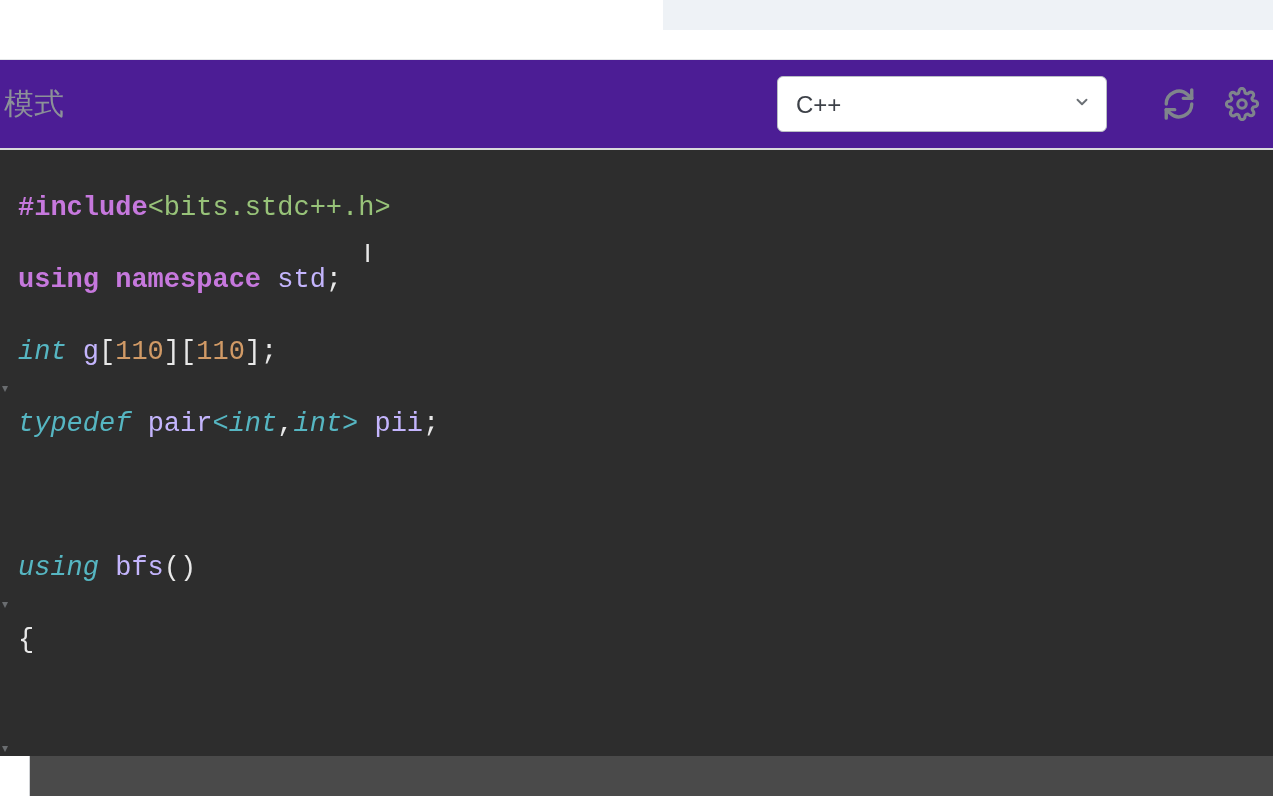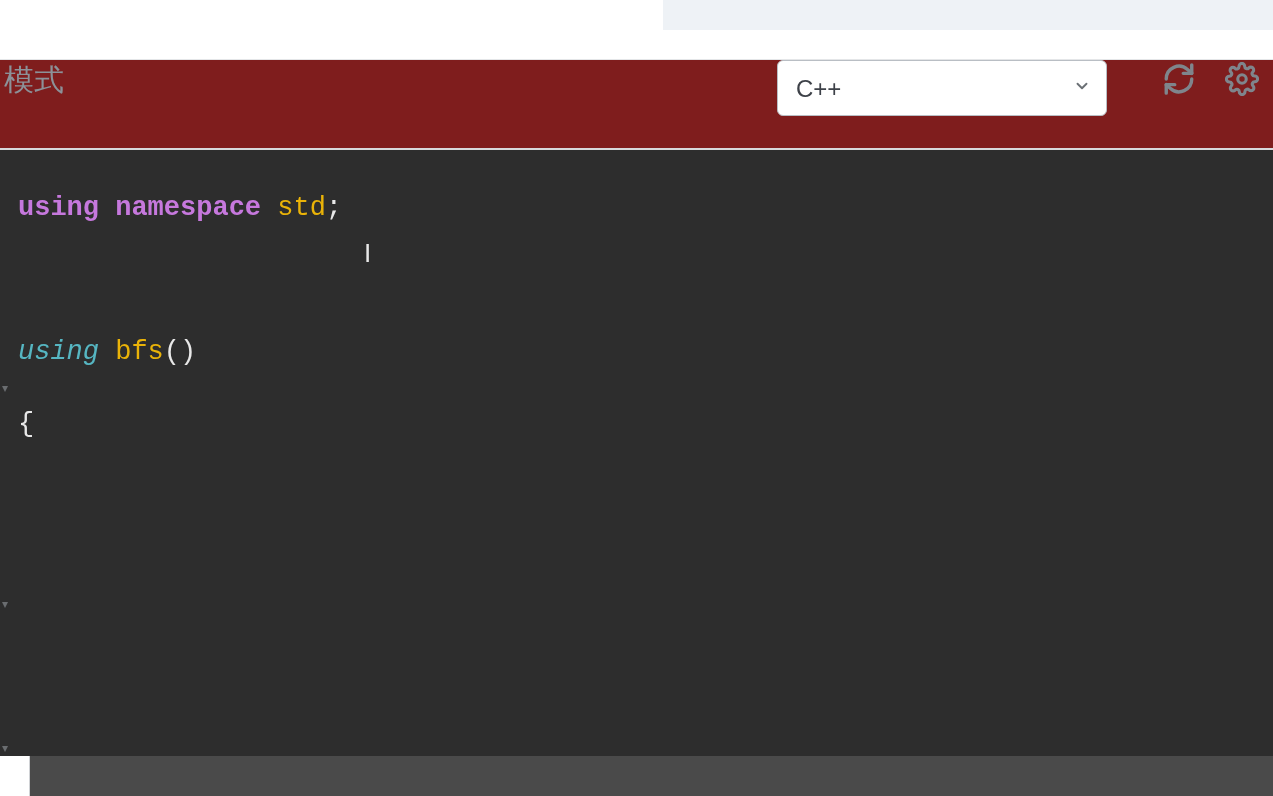--- a/index.html
+++ b/index.html
@@ -13,23 +13,23 @@
   }
   .topbar-right-panel {
     position: absolute;
     right: 0; top: 0;
     width: 610px; height: 30px;
     background: #eef2f6;
   }
 
   .toolbar {
     display: flex;
-    align-items: flex-start;
+    align-items: center;
     height: 90px;
-    background: #7f1d1d;
+    background: #4c1d95;
     border-bottom: 2px solid #d8dadc;
     padding: 0 12px 0 0;
     gap: 11px;
   }
   .toolbar-label {
     color: #8c9198;
     font-size: 30px;
     padding-left: 4px;
     flex: 0 0 auto;
   }
@@ -94,21 +94,21 @@
     color: #e8e8e8;
     font-size: 26px;
     pointer-events: none;
   }              
   .tk-kw-b  { color: #c678dd; font-weight: 600; }
   .tk-type  { color: #56b6c2; font-style: italic; } 
   .tk-inc   { color: #98c379; }              
   .tk-num   { color: #d19a66; }              
   .tk-op    { color: #56b6c2; }              
   .tk-punc  { color: #e8e8e8; }
-  .tk-id    { color: #eab308; }
+  .tk-id    { color: #c4b5fd; }
   .tk-pre   { color: #c678dd; font-weight: 600; } 
 
   .bottom-bar {
     height: 40px;
     display: flex;
   }
   .bottom-left {
     width: 30px;
     background: #fff;
     border-right: 1px solid #d0d2d5;
@@ -157,21 +157,24 @@
 <div class="editor-area">
   <div class="gutter">
     <span class="fold-marker" style="top:232px">▾</span>
     <span class="fold-marker" style="top:448px">▾</span>
     <span class="fold-marker" style="top:592px">▾</span>
   </div>
 
   <span class="text-cursor-indicator" style="left:364px; top:88px;">I</span>
 
   <div class="code">
+<span class="line"><span class="tk-pre">#include</span><span class="tk-inc">&lt;bits.stdc++.h&gt;</span></span>
 <span class="line"><span class="tk-kw-b">using</span> <span class="tk-kw-b">namespace</span> <span class="tk-id">std</span><span class="tk-punc">;</span></span>
+<span class="line"><span class="tk-type">int</span> <span class="tk-id">g</span><span class="tk-punc">[</span><span class="tk-num">110</span><span class="tk-punc">]</span><span class="tk-punc">[</span><span class="tk-num">110</span><span class="tk-punc">]</span><span class="tk-punc">;</span></span>
+<span class="line"><span class="tk-type">typedef</span> <span class="tk-id">pair</span><span class="tk-op">&lt;</span><span class="tk-type">int</span><span class="tk-punc">,</span><span class="tk-type">int</span><span class="tk-op">&gt;</span> <span class="tk-id">pii</span><span class="tk-punc">;</span></span>
 <span class="line"></span>
 <span class="line"><span class="tk-type">using</span> <span class="tk-id">bfs</span><span class="tk-punc">(</span><span class="tk-punc">)</span></span>
 <span class="line"><span class="tk-punc">{</span></span>
 
 
 
 
 
 
 

